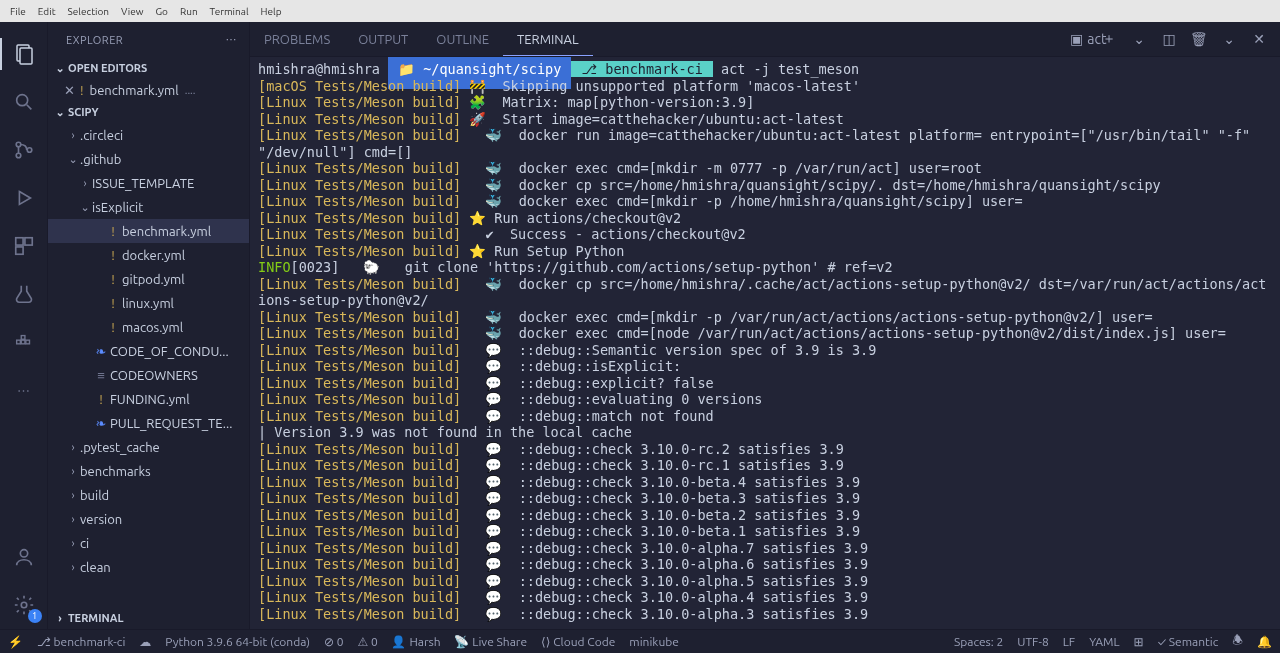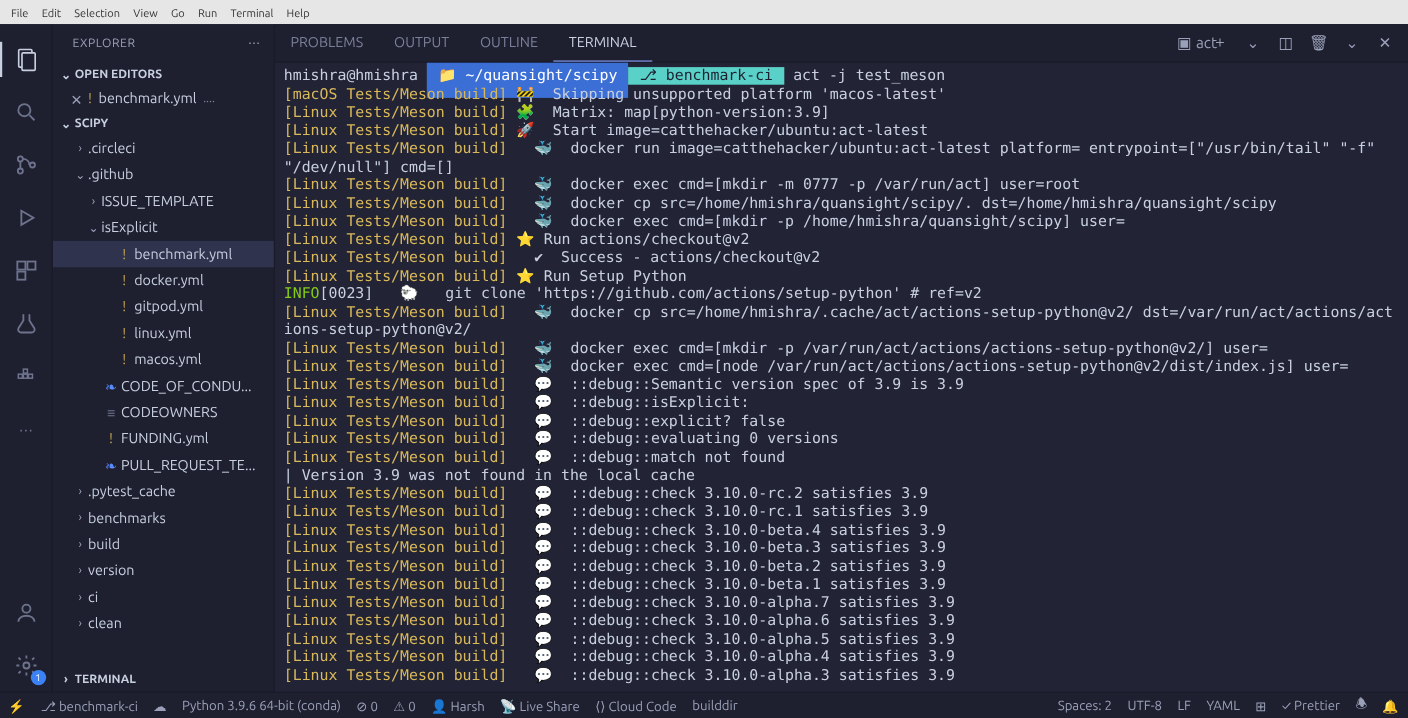--- a/index.html
+++ b/index.html
@@ -407,25 +407,25 @@
   <span class="sb-item">⚡</span>
   <div id="sb-left" style="display:flex;gap:14px">
       <span class="sb-item">⎇ benchmark-ci</span>
       <span class="sb-item">☁ </span>
       <span class="sb-item">Python 3.9.6 64-bit (conda)</span>
       <span class="sb-item">⊘ 0</span>
       <span class="sb-item">⚠ 0</span>
       <span class="sb-item">👤 Harsh</span>
       <span class="sb-item">📡 Live Share</span>
       <span class="sb-item">⟨⟩ Cloud Code</span>
-      <span class="sb-item">builddir</span>
+      <span class="sb-item">minikube</span>
     </div>
   <div class="sb-right" id="sb-right">
       <span class="sb-item">Spaces: 2</span>
       <span class="sb-item">UTF-8</span>
       <span class="sb-item">LF</span>
       <span class="sb-item">YAML</span>
       <span class="sb-item">⊞</span>
-      <span class="sb-item">✓ Prettier</span>
+      <span class="sb-item">✓ Semantic</span>
       <span class="sb-item">🕭</span>
       <span class="sb-item">🔔</span>
     </div>
 </div>
 
 </body></html>

